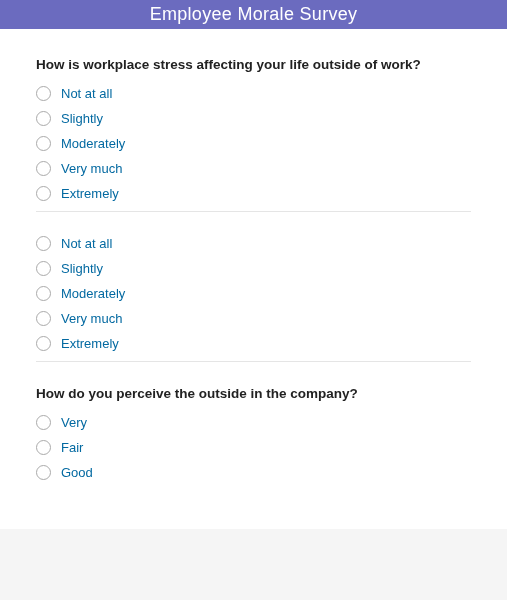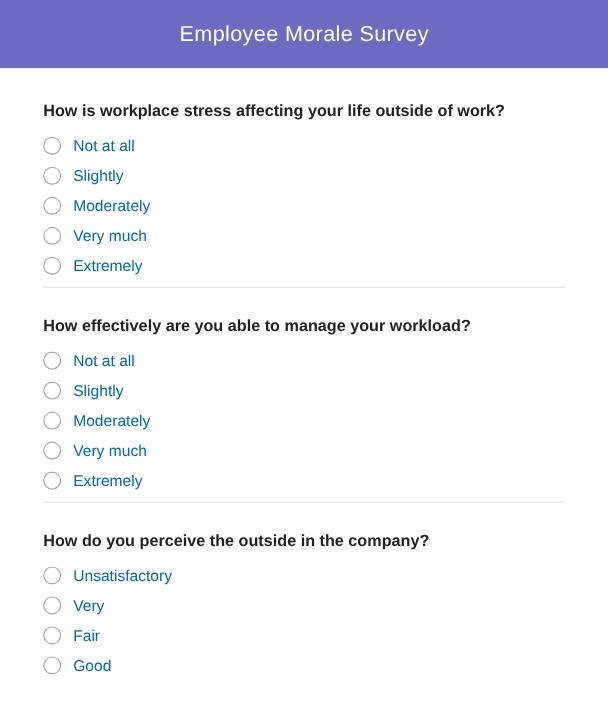--- a/index.html
+++ b/index.html
@@ -12,21 +12,21 @@
       font-family: Arial, sans-serif;
       background-color: #f5f5f5;
       width: 507px;
       min-height: 600px;
     }
 
     .header {
       background-color: #6b6bbf;
       color: white;
       text-align: center;
-      padding: 18px 20px;
+      padding: 4px 20px;
       font-size: 18px;
       font-weight: 500;
       letter-spacing: 0.3px;
     }
 
     .survey-body {
       background-color: #ffffff;
       padding: 28px 36px 20px 36px;
       min-height: 500px;
     }
@@ -102,21 +102,20 @@
             <span>Very much</span>
           </li>
           <li class="option-item">
             <span class="radio-btn"></span>
             <span>Extremely</span>
           </li>
         </ul>
         <hr class="divider">
       </div>
       <div class="question-block">
-        <div class="question-text">How effectively are you able to manage your workload?</div>
         <ul class="option-list">
           <li class="option-item">
             <span class="radio-btn"></span>
             <span>Not at all</span>
           </li>
           <li class="option-item">
             <span class="radio-btn"></span>
             <span>Slightly</span>
           </li>
           <li class="option-item">
@@ -132,24 +131,20 @@
             <span>Extremely</span>
           </li>
         </ul>
         <hr class="divider">
       </div>
       <div class="question-block">
         <div class="question-text">How do you perceive the outside in the company?</div>
         <ul class="option-list">
           <li class="option-item">
             <span class="radio-btn"></span>
-            <span>Unsatisfactory</span>
-          </li>
-          <li class="option-item">
-            <span class="radio-btn"></span>
             <span>Very</span>
           </li>
           <li class="option-item">
             <span class="radio-btn"></span>
             <span>Fair</span>
           </li>
           <li class="option-item">
             <span class="radio-btn"></span>
             <span>Good</span>
           </li>

